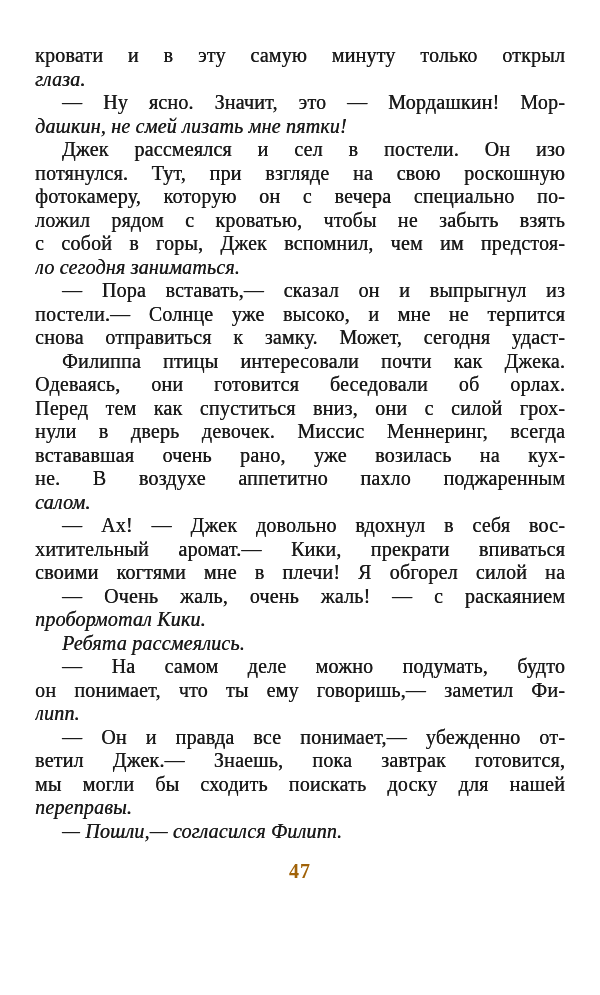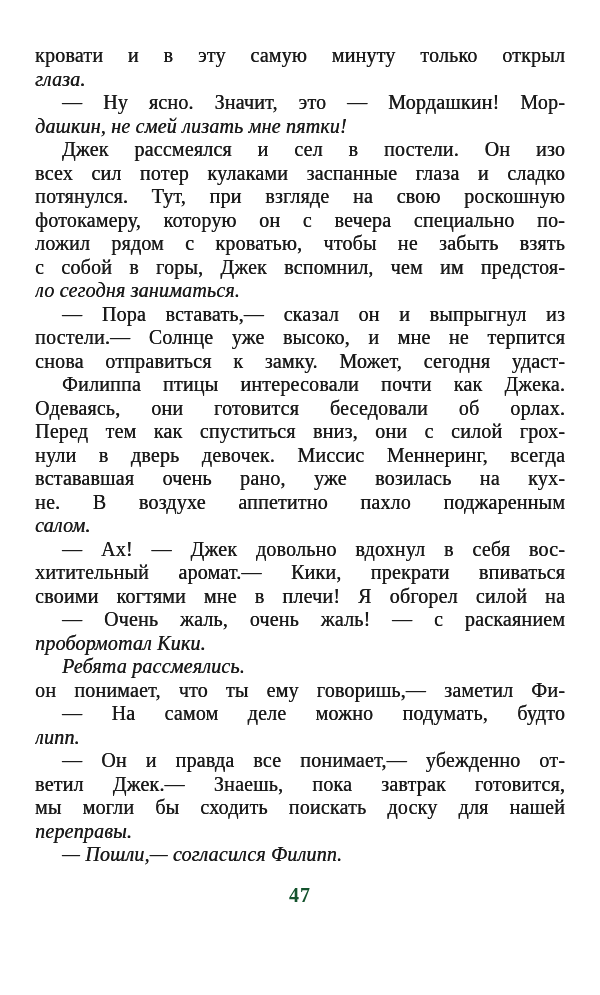--- a/index.html
+++ b/index.html
@@ -41,35 +41,34 @@
     font-style: italic;
   }
   .line.indent {
     text-indent: 27px;
   }
   .page-number {
     margin-top: 17px;
     text-align: center;
     font-size: 20px;
     font-weight: bold;
-    color: #14532d;
+    color: #a16207;
     letter-spacing: 1px;
   }
 </style>
 </head>
 <body>
 
 <div class="page">
   <div class="text-block">
       <div class="line">кровати и в эту самую минуту только открыл</div>
       <div class="line end">глаза.</div>
       <div class="line indent">— Ну ясно. Значит, это — Мордашкин! Мор-</div>
       <div class="line end">дашкин, не смей лизать мне пятки!</div>
       <div class="line indent">Джек рассмеялся и сел в постели. Он изо</div>
-      <div class="line">всех сил потер кулаками заспанные глаза и сладко</div>
       <div class="line">потянулся. Тут, при взгляде на свою роскошную</div>
       <div class="line">фотокамеру, которую он с вечера специально по-</div>
       <div class="line">ложил рядом с кроватью, чтобы не забыть взять</div>
       <div class="line">с собой в горы, Джек вспомнил, чем им предстоя-</div>
       <div class="line end">ло сегодня заниматься.</div>
       <div class="line indent">— Пора вставать,— сказал он и выпрыгнул из</div>
       <div class="line">постели.— Солнце уже высоко, и мне не терпится</div>
       <div class="line">снова отправиться к замку. Может, сегодня удаст-</div>
       <div class="line indent">Филиппа птицы интересовали почти как Джека.</div>
       <div class="line">Одеваясь, они готовится беседовали об орлах.</div>
@@ -77,22 +76,22 @@
       <div class="line">нули в дверь девочек. Миссис Меннеринг, всегда</div>
       <div class="line">встававшая очень рано, уже возилась на кух-</div>
       <div class="line">не. В воздухе аппетитно пахло поджаренным</div>
       <div class="line end">салом.</div>
       <div class="line indent">— Ах! — Джек довольно вдохнул в себя вос-</div>
       <div class="line">хитительный аромат.— Кики, прекрати впиваться</div>
       <div class="line">своими когтями мне в плечи! Я обгорел силой на</div>
       <div class="line indent">— Очень жаль, очень жаль! — с раскаянием</div>
       <div class="line end">пробормотал Кики.</div>
       <div class="line indent end">Ребята рассмеялись.</div>
+      <div class="line indent">— На самом деле можно подумать, будто</div>
       <div class="line">он понимает, что ты ему говоришь,— заметил Фи-</div>
-      <div class="line indent">— На самом деле можно подумать, будто</div>
       <div class="line end">липп.</div>
       <div class="line indent">— Он и правда все понимает,— убежденно от-</div>
       <div class="line">ветил Джек.— Знаешь, пока завтрак готовится,</div>
       <div class="line">мы могли бы сходить поискать доску для нашей</div>
       <div class="line end">переправы.</div>
       <div class="line indent end">— Пошли,— согласился Филипп.</div>
     </div>
   <div class="page-number">47</div>
 </div>
 

